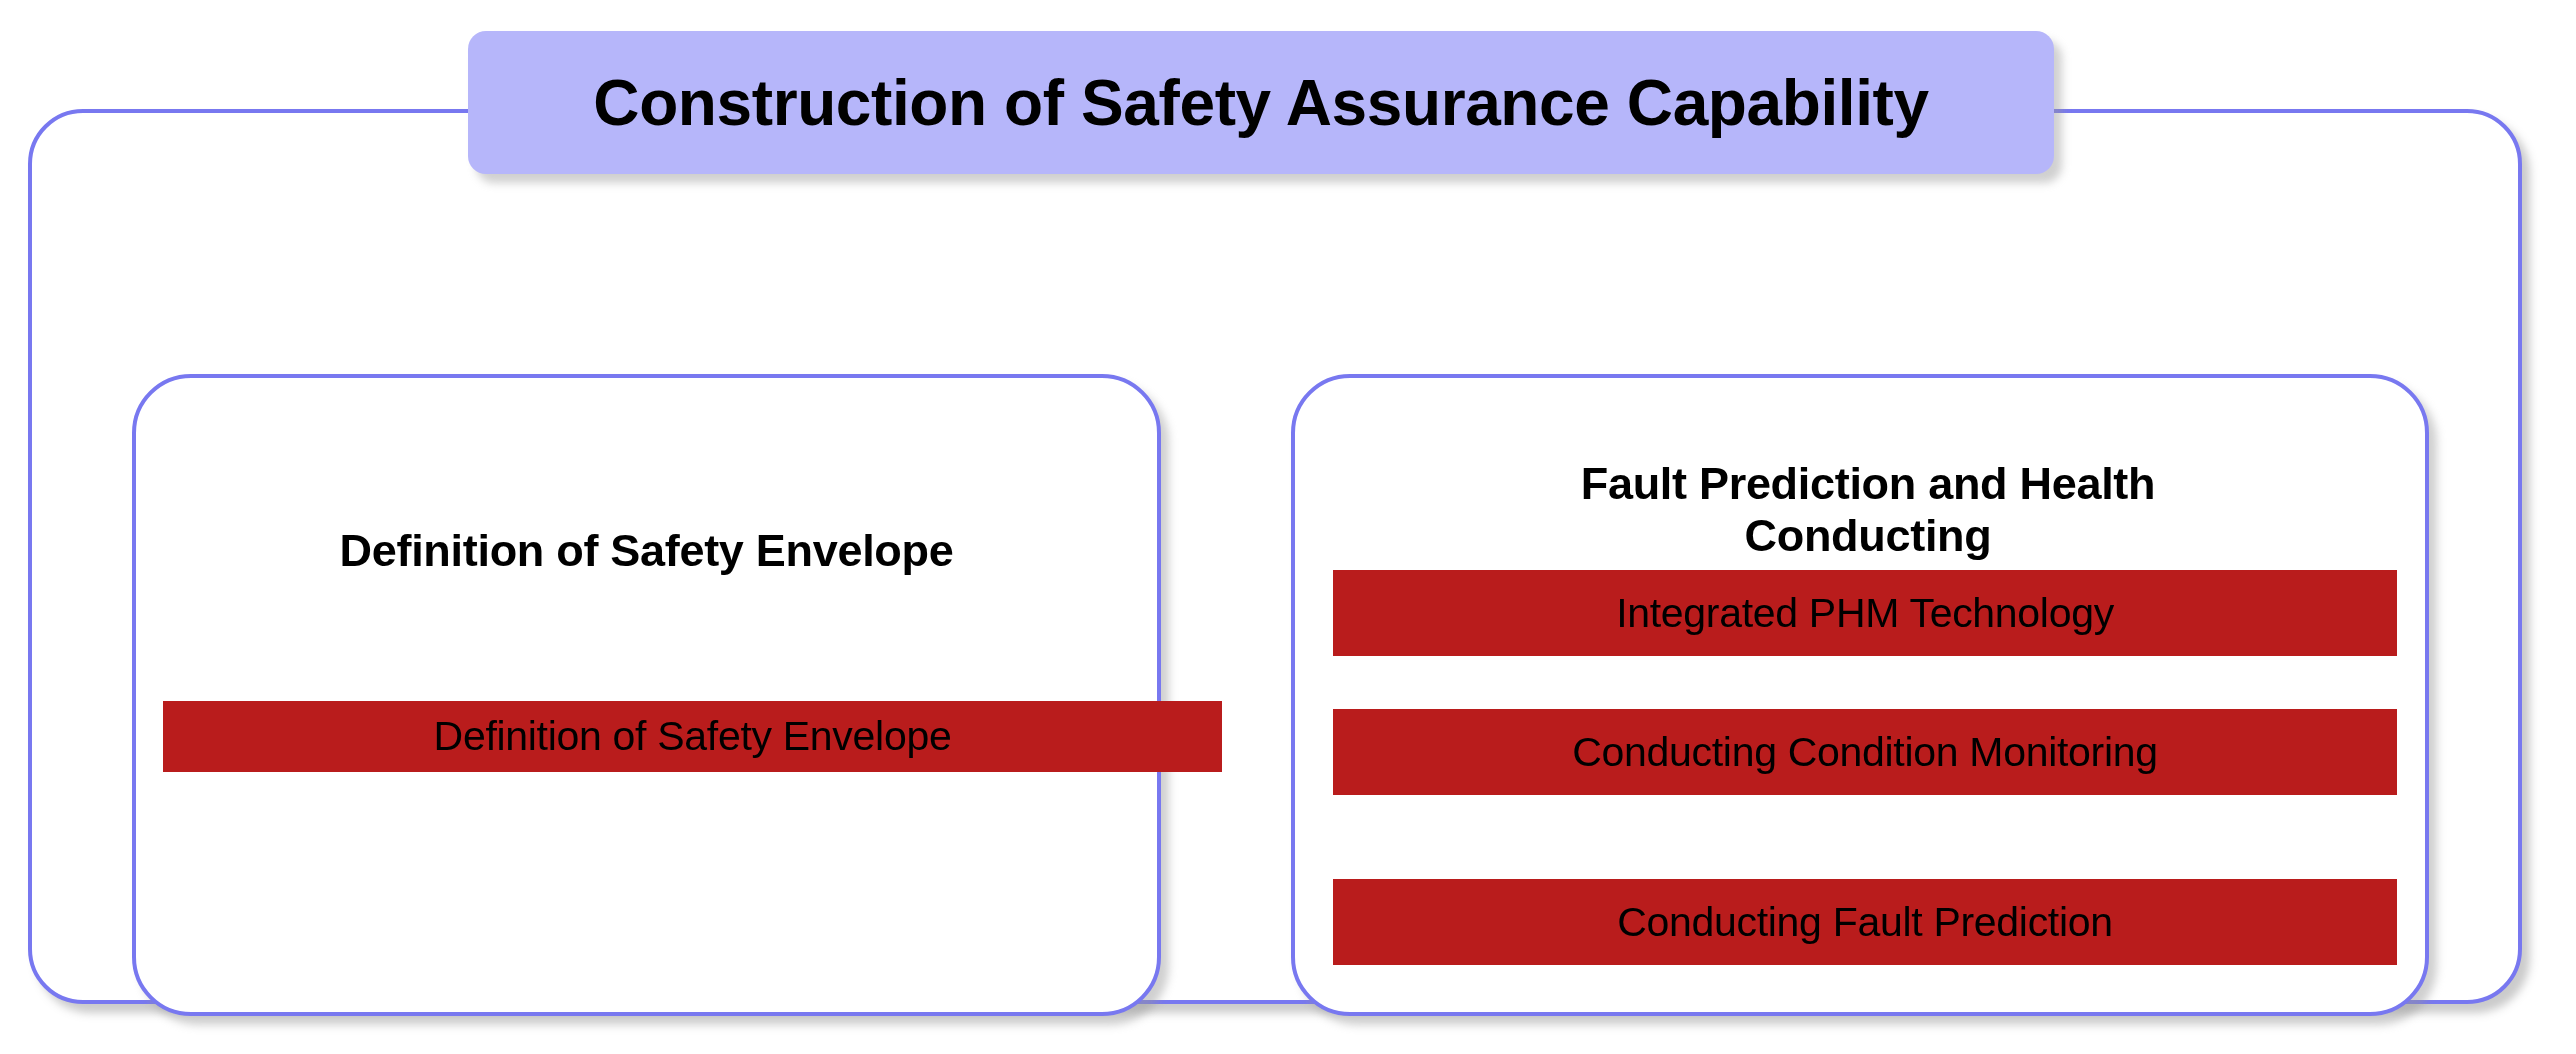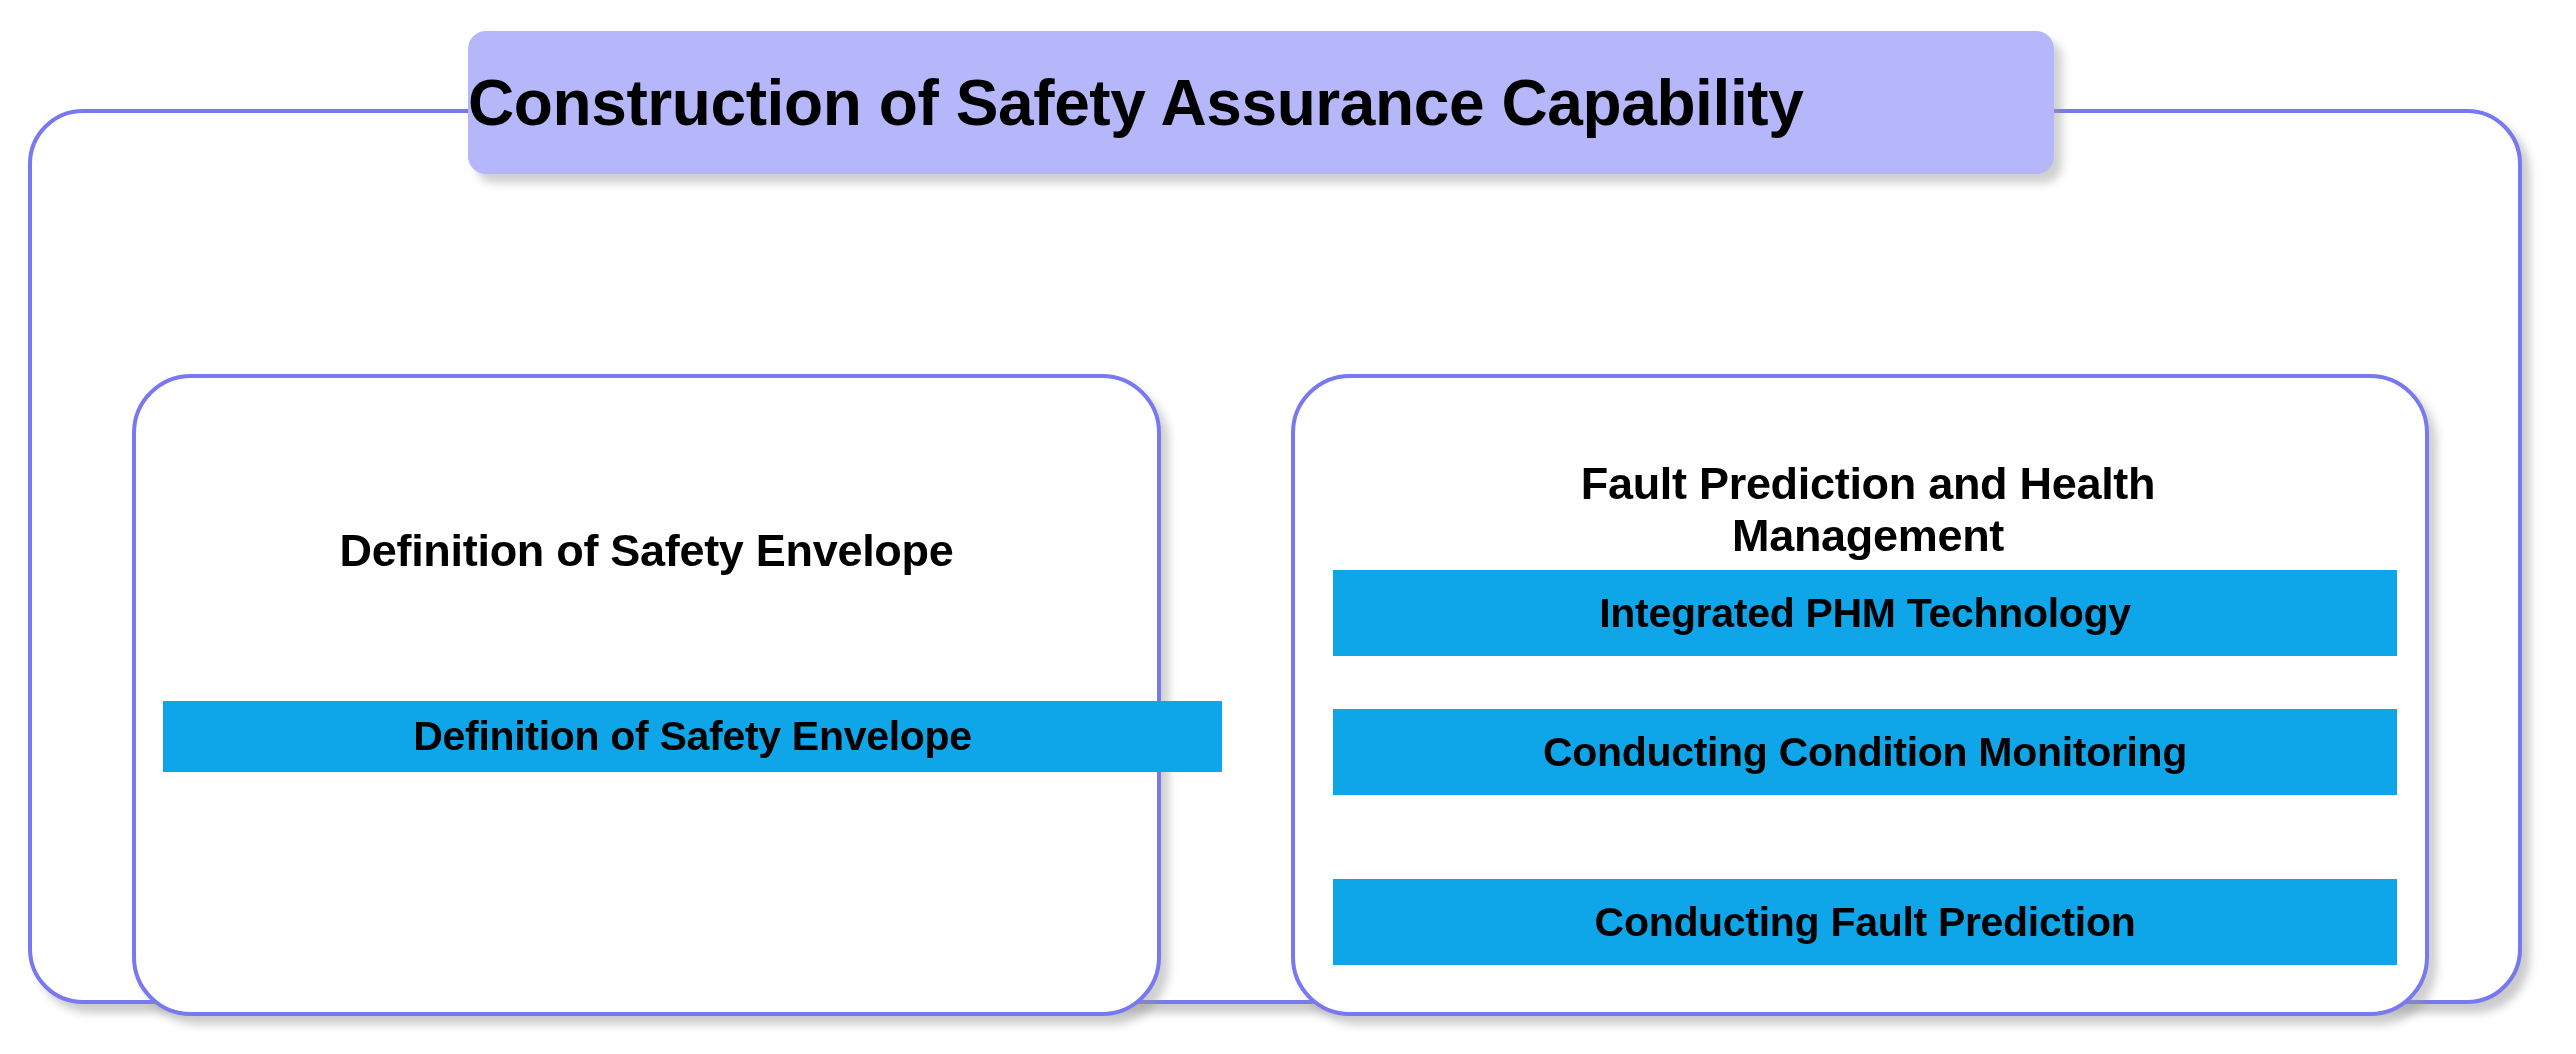--- a/index.html
+++ b/index.html
@@ -42,21 +42,21 @@
     position: absolute;
     left: 468px;
     top: 31px;
     width: 1586px;
     height: 143px;
     background: #B6B6FA;
     border-radius: 18px;
     box-shadow: 8px 9px 9px rgba(150,150,150,0.45);
     display: flex;
     align-items: center;
-    justify-content: flex-start;
+    justify-content: center;
     z-index: 20;
   }
   .title-banner .title-text {
     font-size: 64px;
     font-weight: bold;
     color: #000000;
     letter-spacing: -0.4px;
     white-space: nowrap;
     text-align: center;
   }
@@ -92,26 +92,26 @@
     color: #000000;
     line-height: 1.16;
     letter-spacing: -0.3px;
   }
   .panel-left .panel-heading  { top: 147px; }
   .panel-right .panel-heading { top: 80px; margin-left: 8px; }
 
   
   .bar {
     position: absolute;
-    background: #0ea5e9;
+    background: #b91c1c;
     display: flex;
     align-items: center;
     justify-content: center;
     font-size: 41px;
-    font-weight: bold;
+    font-weight: normal;
     color: #000000;
     letter-spacing: -0.3px;
     white-space: nowrap;
   }
   .panel-left .bar {
     left: 27px;
     width: 1059px;
     height: 71px;
   }
   .panel-left .bar-0 { top: 323px; }
@@ -133,21 +133,21 @@
   <div class="outer-container">
 
     <div class="panel panel-left">
       <div class="panel-heading">Definition of Safety Envelope</div>
       <div class="bar bar-0">Definition of Safety Envelope</div>
     </div>
 
     <div class="panel panel-right">
       <div class="panel-heading">
         <div>Fault Prediction and Health</div>
-        <div>Management</div>
+        <div>Conducting</div>
       </div>
       <div class="bar bar-0">Integrated PHM Technology</div>
       <div class="bar bar-1">Conducting Condition Monitoring</div>
       <div class="bar bar-2">Conducting Fault Prediction</div>
     </div>
 
   </div>
 
   <div class="title-banner">
     <span class="title-text">Construction of Safety Assurance Capability</span>

